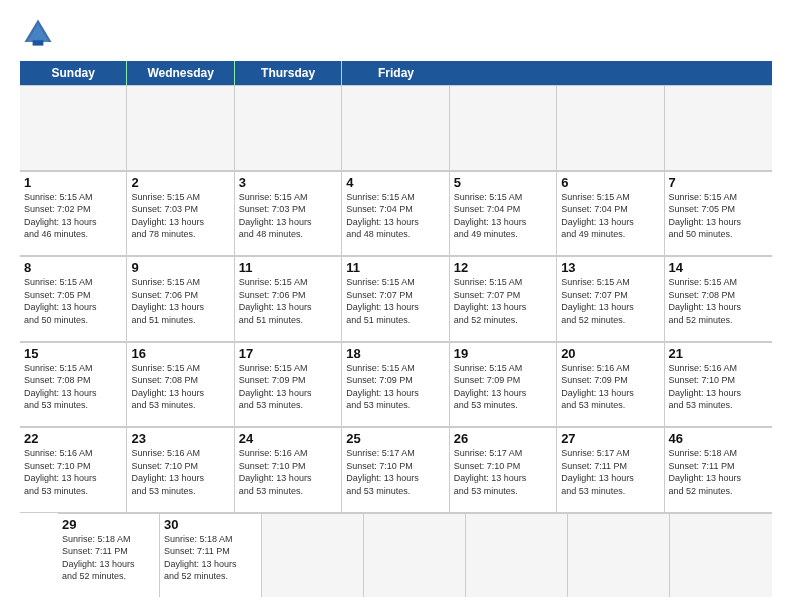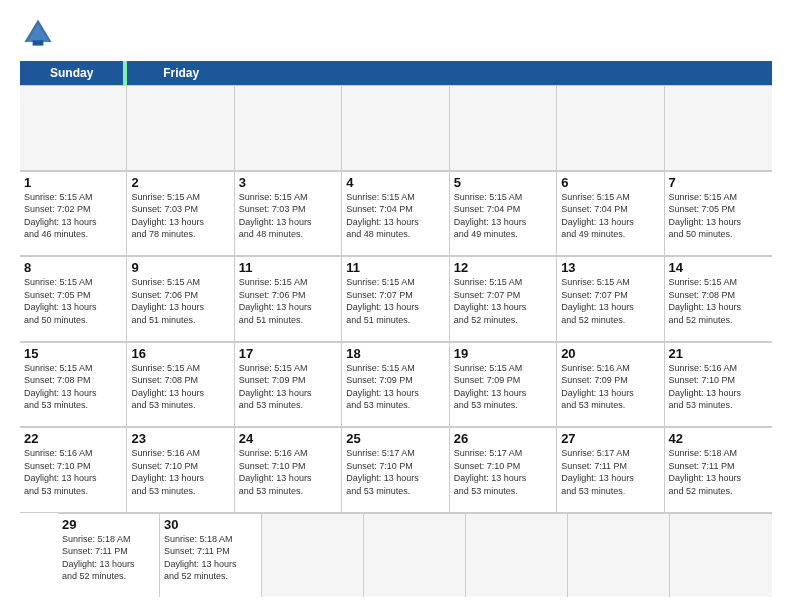--- a/index.html
+++ b/index.html
@@ -61,21 +61,21 @@
       display: grid;
       grid-template-columns: repeat(7, 1fr);
       background: #1e5799;
     }
     .cal-header-cell {
       color: #fff;
       font-size: 12px;
       font-weight: bold;
       padding: 5px 4px;
       text-align: center;
-      border-right: 4px solid #86efac;
+      border-right: 1px solid #86efac;
     }
     .cal-header-cell:last-child { border-right: none; }
     .cal-body {
       flex: 1;
       display: flex;
       flex-direction: column;
     }
     .cal-row {
       flex: 1;
       display: grid;
@@ -127,20 +127,22 @@
     </div>
     <div class="title-block">
       <div class="month-title"></div>
       <div class="location"></div>
     </div>
   </div>
 
   <div class="calendar">
     <div class="cal-header">
     <div class="cal-header-cell">Sunday</div>
+        <div class="cal-header-cell">Wednesday</div>
+        <div class="cal-header-cell">Thursday</div>
         <div class="cal-header-cell">Friday</div>
       </div>
     <div class="cal-body">
     <div class="cal-row">
           <div class="cal-cell empty"></div>
           <div class="cal-cell empty"></div>
           <div class="cal-cell empty"></div>
           <div class="cal-cell empty"></div>
           <div class="cal-cell empty"></div>
           <div class="cal-cell empty"></div>
@@ -336,21 +338,21 @@
             <span class="cell-line">and 53 minutes.</span>
           </div>
           <div class="cal-cell">
             <span class="day-num">27</span>
             <span class="cell-line">Sunrise: 5:17 AM</span>
             <span class="cell-line">Sunset: 7:11 PM</span>
             <span class="cell-line">Daylight: 13 hours</span>
             <span class="cell-line">and 53 minutes.</span>
           </div>
           <div class="cal-cell">
-            <span class="day-num">42</span>
+            <span class="day-num">46</span>
             <span class="cell-line">Sunrise: 5:18 AM</span>
             <span class="cell-line">Sunset: 7:11 PM</span>
             <span class="cell-line">Daylight: 13 hours</span>
             <span class="cell-line">and 52 minutes.</span>
           </div>
         </div>
         <div class="cal-row">
           <div class="cal-cell">
             <span class="day-num">29</span>
             <span class="cell-line">Sunrise: 5:18 AM</span>

